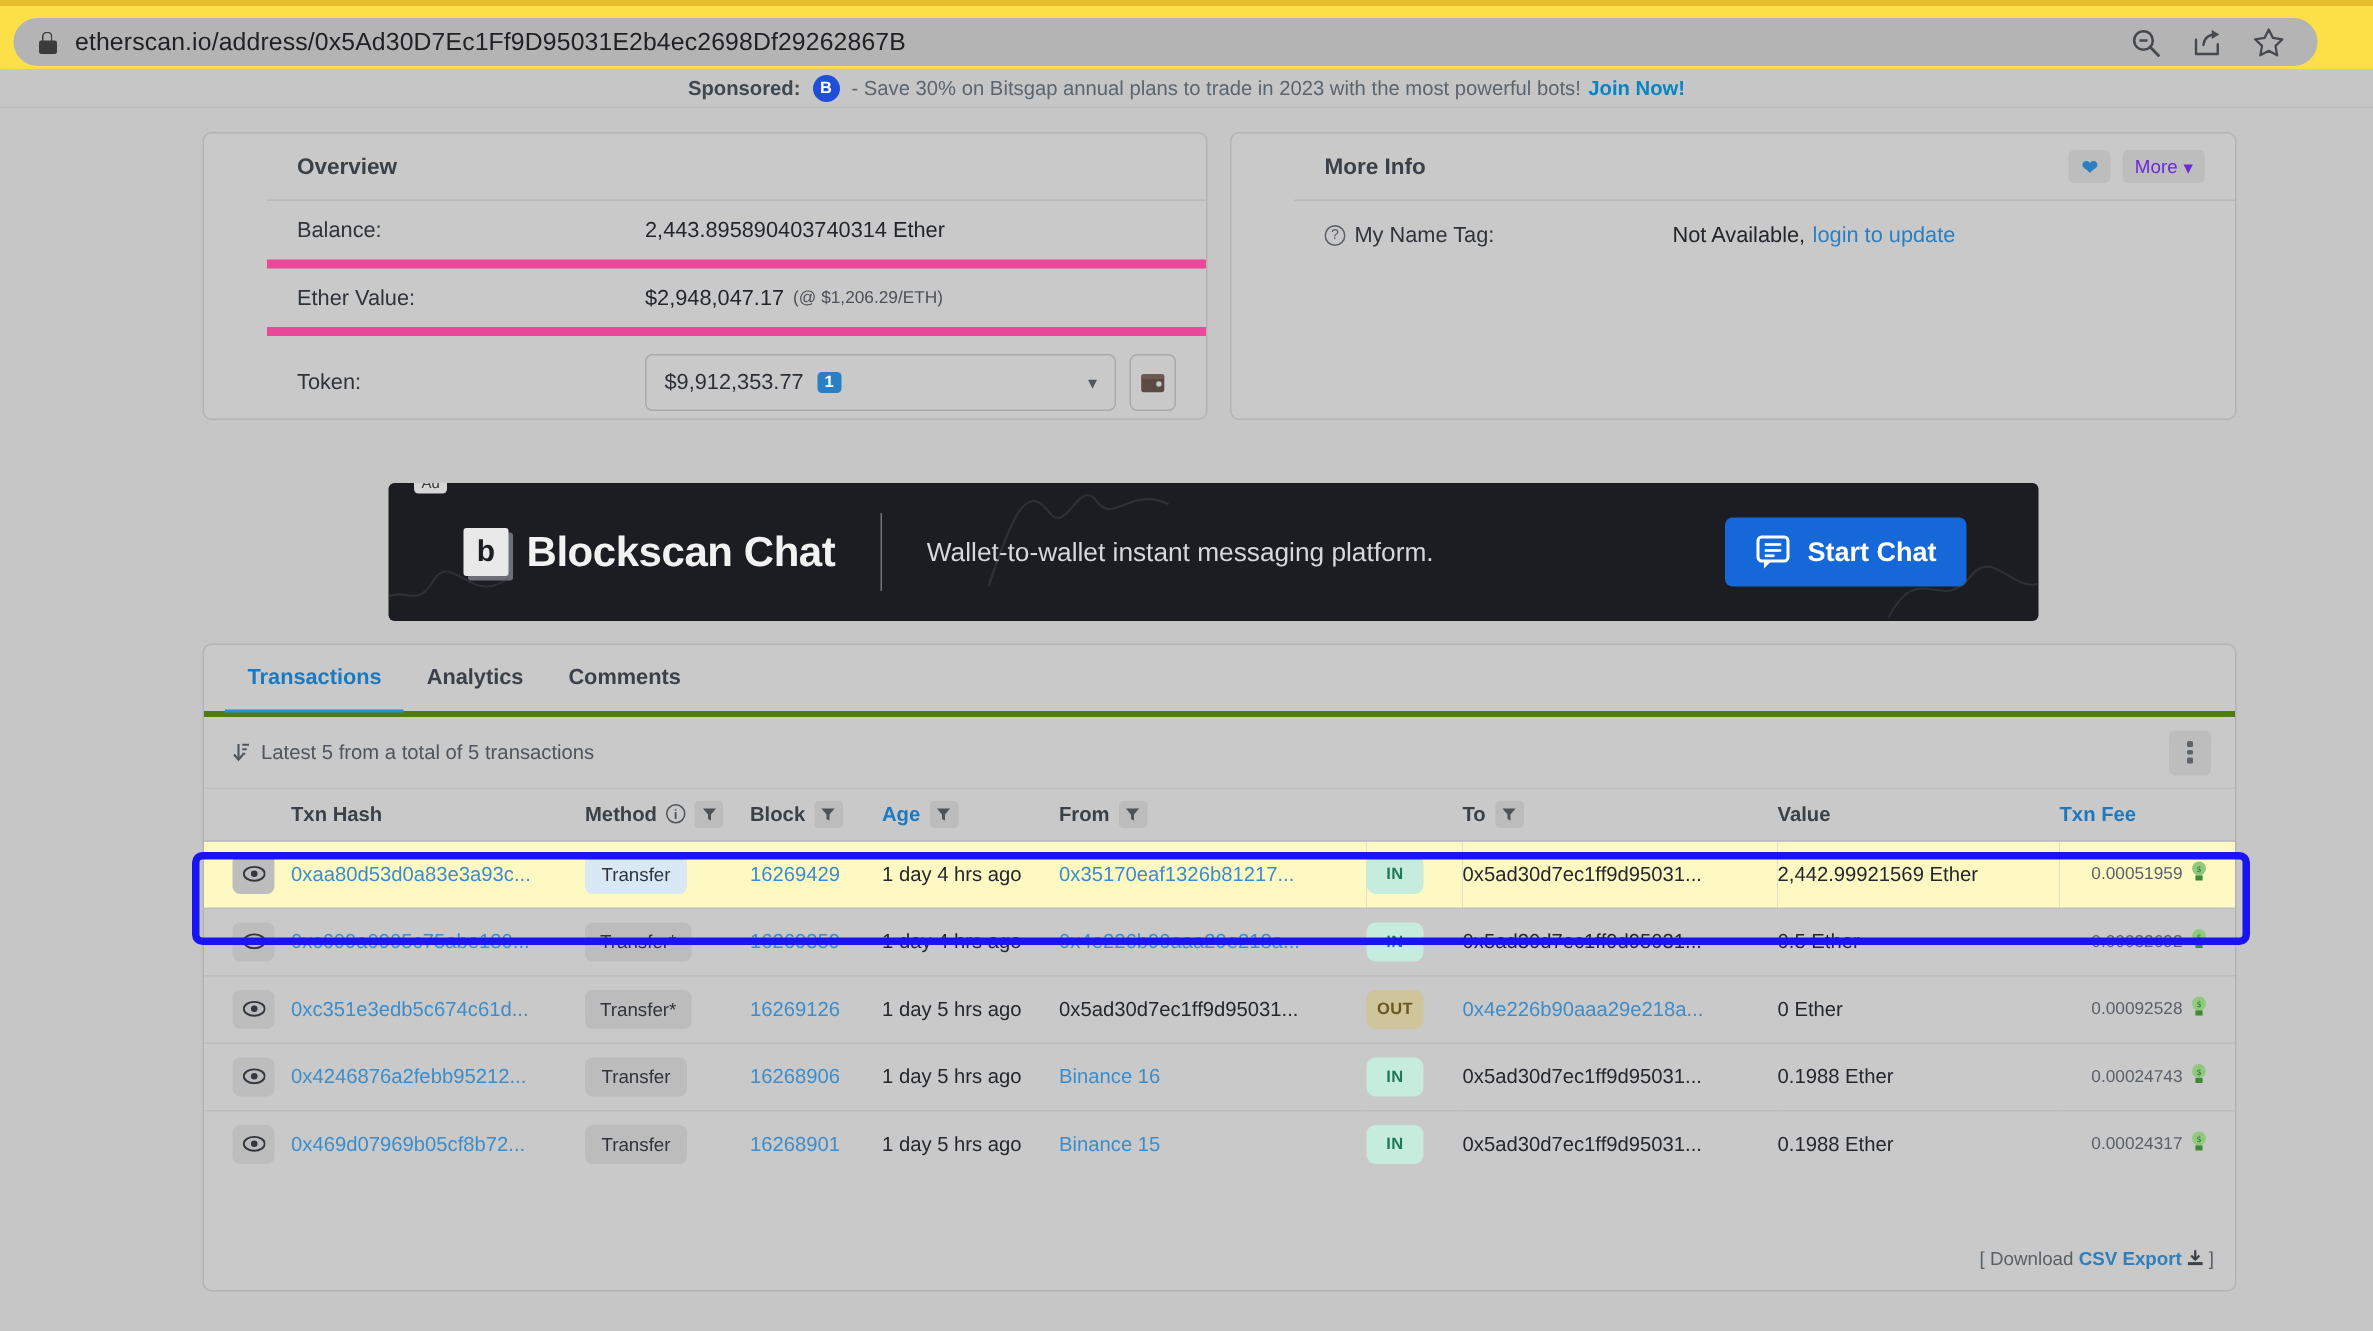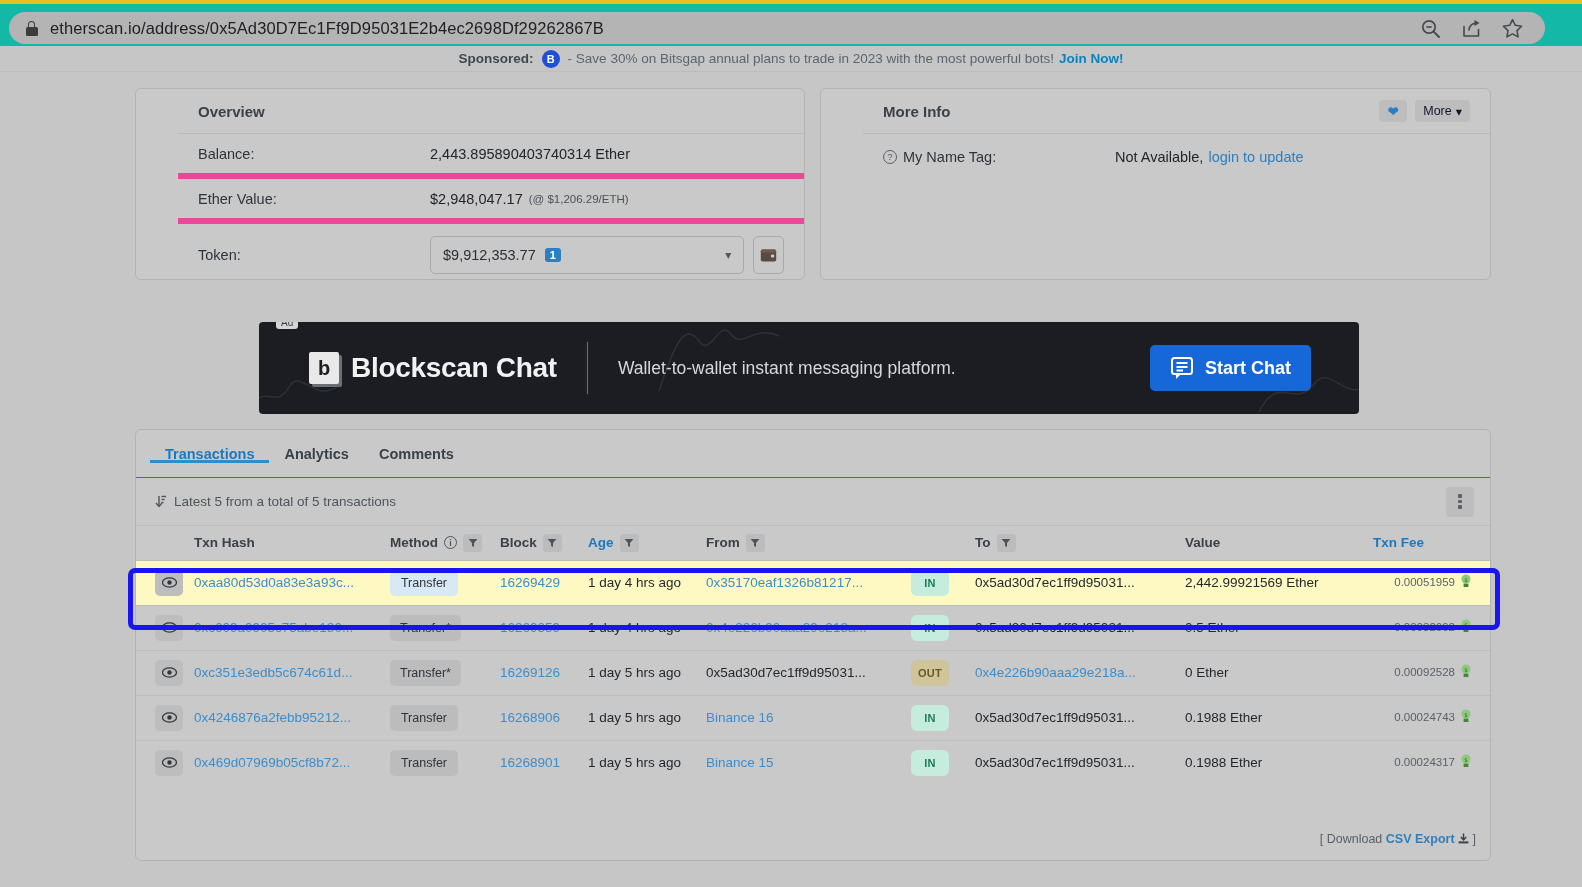--- a/index.html
+++ b/index.html
@@ -8,21 +8,21 @@
     font-family: "Liberation Sans", sans-serif;
     background: #c6c6c6;
     overflow: hidden;
   }
   .page { position: relative; width: 1582px; height: 887px; background: #c6c6c6; }
 
   
   .top-strip { position:absolute; top:0; left:0; width:1582px; height:4px; background:#e8bc2a; }
   .chrome {
     position:absolute; top:4px; left:0; width:1582px; height:42px;
-    background:#14b8a6;
+    background:#fde047;
   }
   .omnibox {
     position:absolute; top:8px; left:9px; width:1536px; height:32px;
     background:#b4b4b4; border-radius:17px;
     display:flex; align-items:center;
   }
   .lock-icon { margin-left:16px; width:13px; height:15px; position:relative; flex:0 0 auto; }
   .lock-icon .shackle {
     position:absolute; left:3px; top:0; width:7px; height:7px;
     border:1.7px solid #3c3c3c; border-bottom:none;
@@ -98,21 +98,21 @@
 
   .mi-actions { margin-left:auto; display:flex; align-items:center; gap:8px; }
   .heart-btn {
     width:28px; height:22px; background:#bdbdbd; border-radius:4px;
     display:flex; align-items:center; justify-content:center;
     color:#2a7fc4; font-size:13px;
   }
   .more-btn {
     height:22px; background:#bdbdbd; border-radius:4px; padding:0 8px;
     display:flex; align-items:center; gap:4px;
-    font-size:12.5px; font-weight:normal; color:#0f172a;
+    font-size:12.5px; font-weight:normal; color:#6d28d9;
   }
   .q-icon {
     width:14px; height:14px; border:1.3px solid #5a6068; border-radius:50%;
     display:inline-flex; align-items:center; justify-content:center;
     font-size:9.5px; color:#5a6068; margin-right:6px; flex:0 0 auto;
   }
   .mi-link { color:#2a7fc4; text-decoration:none; }
 
   
   #ad-banner {
@@ -139,21 +139,21 @@
     height:46px; border-radius:5px; padding:0 20px;
     display:flex; align-items:center; gap:11px;
     font-size:18px; font-weight:bold;
   }
 
   
   #tx-panel {
     position:absolute; left:135px; top:429px; width:1356px; height:432px;
     background:#c9c9c9; border:1px solid #b3b3b3; border-radius:6px;
   }
-  .tabs { display:flex; height:48px; border-bottom:1px solid #4d7c0f; padding-left:14px;align-items:center; }
+  .tabs { display:flex; height:48px; border-bottom:4px solid #4d7c0f; padding-left:14px; }
   .tab {
     display:flex; align-items:center; padding:0 15px;
     font-size:14.5px; font-weight:bold; color:#3b4149; position:relative;
   }
   .tab.active { color:#1c79c0; }
   .tab.active::after {
     content:""; position:absolute; left:0; right:0; bottom:-1px; height:2.5px; background:#2a8fd0;
   }
   .tx-meta {
     height:48px; display:flex; align-items:center; padding:0 16px;

